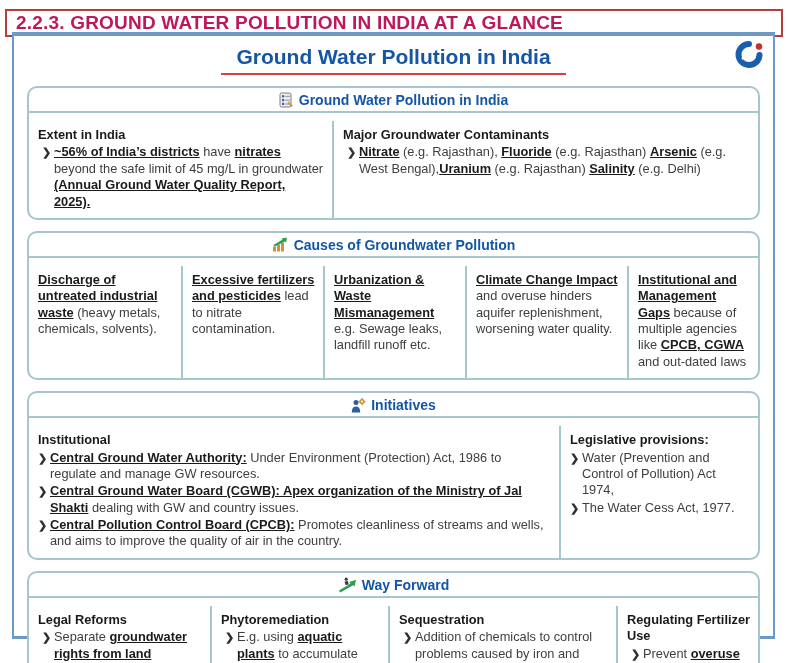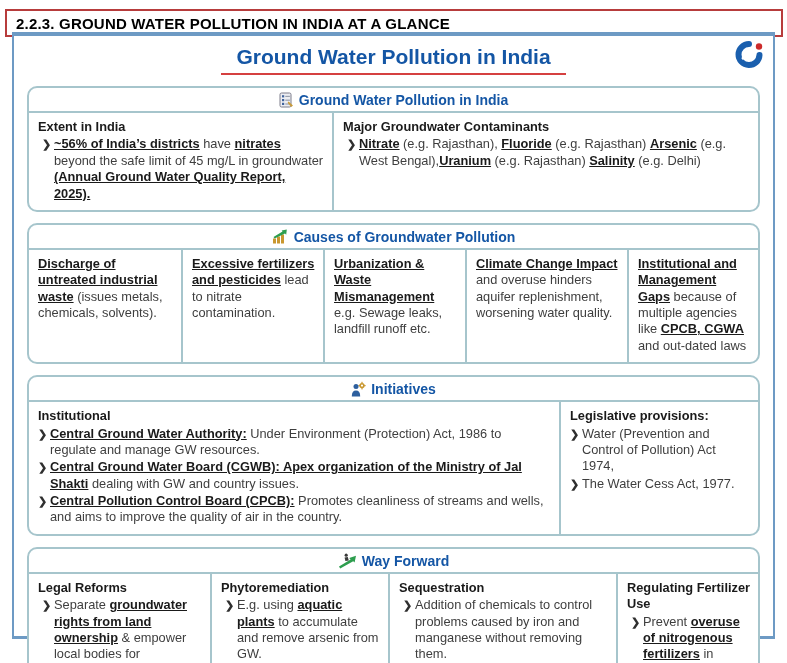--- a/index.html
+++ b/index.html
@@ -2,39 +2,39 @@
 <html><head>
 <meta charset="utf-8">
 <style>
   * { margin:0; padding:0; box-sizing:border-box; }
   html,body { width:787px; height:663px; background:#ffffff;
     font-family:"Liberation Sans", sans-serif; overflow:hidden; position:relative; }
 
   
   .top-heading-box { position:absolute; left:5px; top:9px; width:778px; height:28px;
     border:2px solid #b73c3c; display:flex; align-items:center; padding-left:9px; background:#fff; }
-  .top-heading-box .txt { color:#000000; font-weight:700; font-size:15px; letter-spacing:.2px; }
+  .top-heading-box .txt { color:#be185d; font-weight:700; font-size:19px; letter-spacing:.2px; }
 
   
   .main-box { position:absolute; left:12px; top:32px; width:763px; height:607px;
     border:2px solid #6d9ac4; border-top-width:4px; border-bottom-width:3px; background:#fff; }
 
   .main-title { text-align:center; color:#1456a5; font-size:21px; font-weight:700; margin-top:9px; }
   .title-underline { width:345px; height:2px; background:#d54040; margin:4px auto 0; }
 
   .logo { position:absolute; right:9px; top:4px; width:30px; height:30px; }
 
   
   .section { margin:11px 13px 0; border:2px solid #a6c5cc; border-radius:10px; background:#fff; overflow:hidden; }
   .section-header { display:flex; justify-content:center; align-items:center; gap:5px;
     padding:4px 0 3px; border-bottom:2px solid #a6c5cc; }
   .section-header .stitle { color:#1456a5; font-weight:700; font-size:14px; }
   .sicon { display:inline-flex; align-items:center; }
 
-  .cols { display:grid; }
+  .cols { display:grid;margin-top:8px; }
   .s1 .cols { grid-template-columns:303px 1fr; }
   .s2 .cols { grid-template-columns:152px 142px 142px 162px 1fr; }
   .s3 .cols { grid-template-columns:530px 1fr; }
   .s4 .cols { grid-template-columns:181px 178px 228px 1fr; }
   .cell { padding:6px 8px 8px 9px; border-left:2px solid #a6c5cc; }
   .cell:first-child { border-left:none; }
 
   .cell, .cell p { font-size:12.8px; color:#3e3e3e; line-height:1.28; }
   .cell .heading { font-weight:700; color:#1a1a1a; }
   b { font-weight:700; color:#1a1a1a;text-decoration:underline; }
@@ -106,21 +106,21 @@
           <rect x="1" y="9.5" width="3" height="5" fill="#c9972f"></rect>
           <rect x="5" y="7.5" width="3" height="7" fill="#c9972f"></rect>
           <rect x="9" y="5.5" width="3" height="9" fill="#c9972f"></rect>
           <path d="M1.5 8 L10.5 2.6 L9.6 1.5 L14.8 0.6 L14.2 5.8 L13 4.6 L2.6 9.6 Z" fill="#2e9e4f"></path>
         </svg>
       </span>
       <span class="stitle">Causes of Groundwater Pollution</span>
     </div>
     <div class="cols">
       <div class="cell">
-        <p><b>Discharge of untreated industrial waste</b><span> (issues metals, chemicals, solvents).</span></p>
+        <p><b>Discharge of untreated industrial waste</b><span> (heavy metals, chemicals, solvents).</span></p>
       </div>
       <div class="cell">
         <p><b>Excessive fertilizers and pesticides</b><span> lead to nitrate contamination.</span></p>
       </div>
       <div class="cell">
         <p><b>Urbanization &amp; Waste Mismanagement</b><span> e.g. Sewage leaks, landfill runoff etc.</span></p>
       </div>
       <div class="cell">
         <p><b>Climate Change Impact</b><span> and overuse hinders aquifer replenishment, worsening water quality.</span></p>
       </div>

